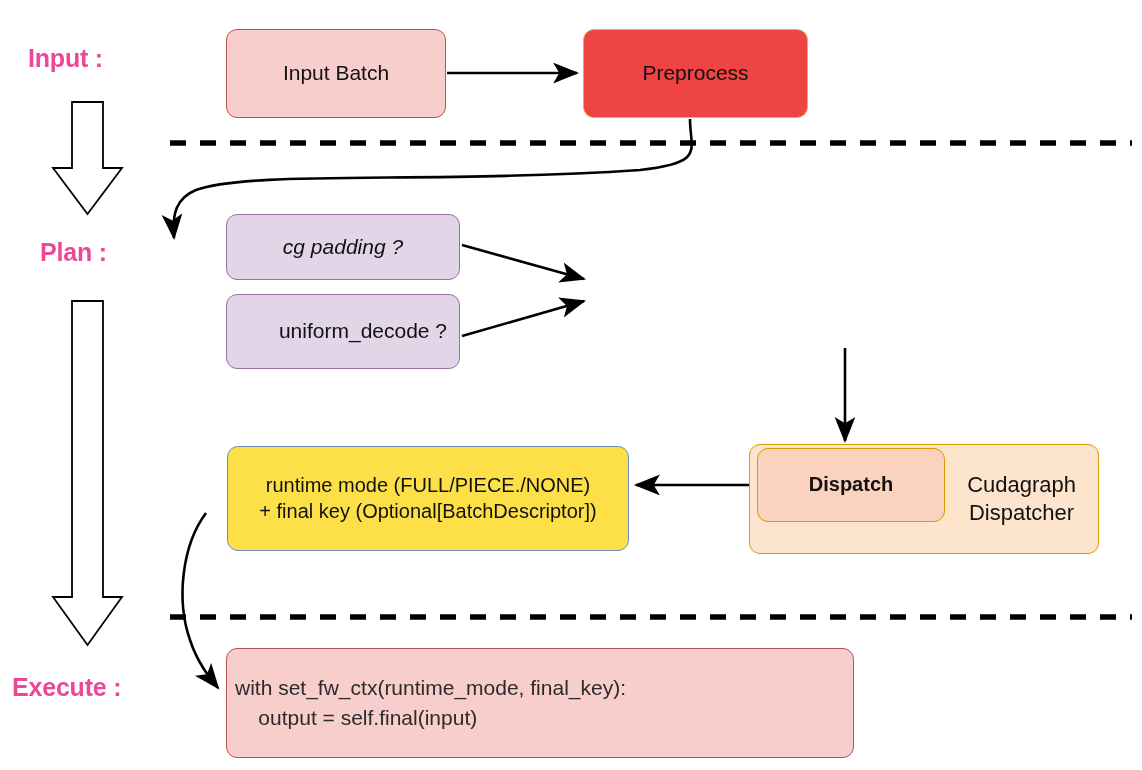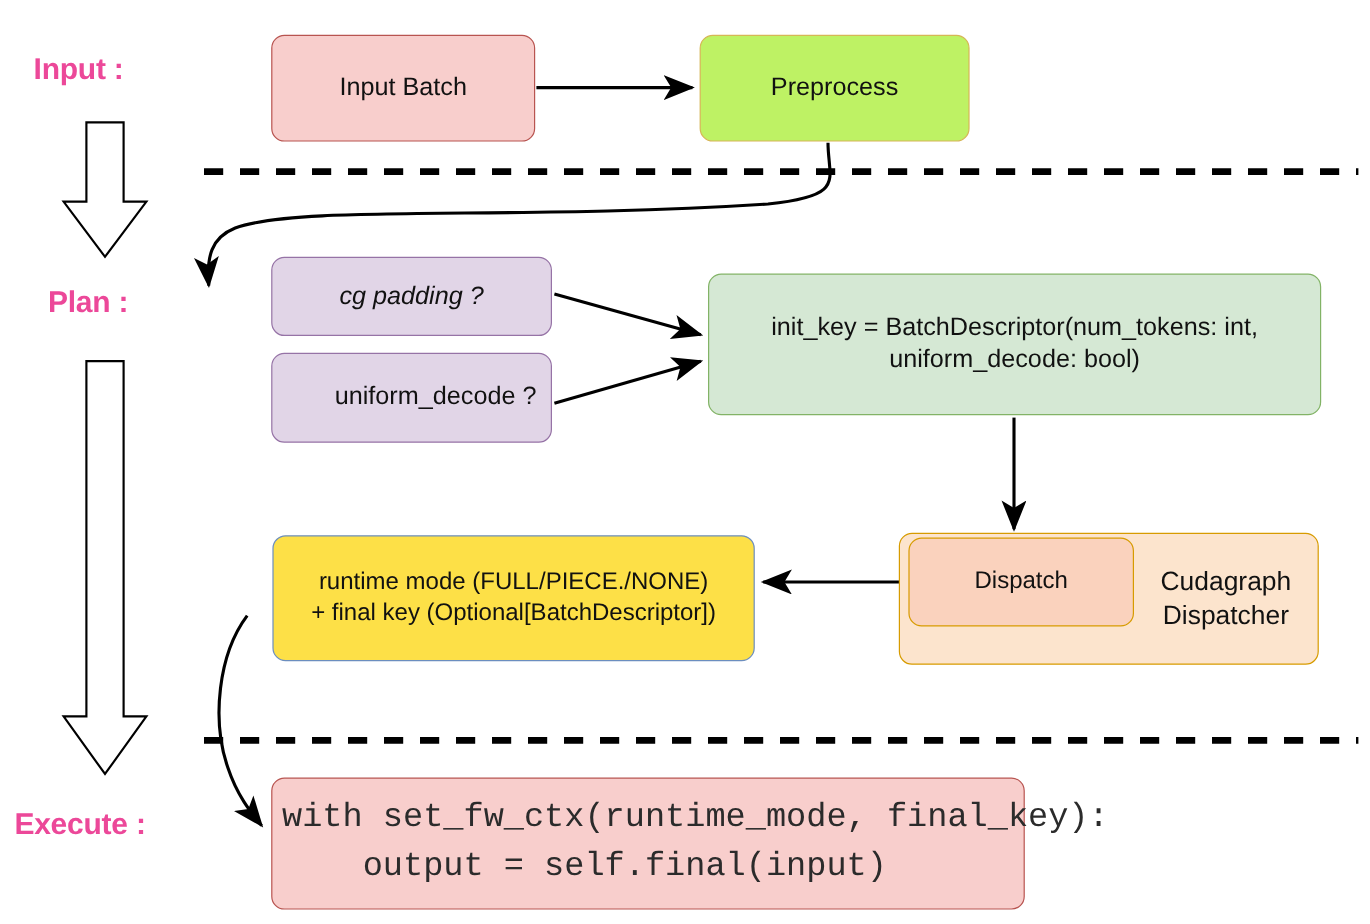--- a/index.html
+++ b/index.html
@@ -39,40 +39,40 @@
     align-items: center;
     justify-content: center;
     text-align: center;
     font-family: "Liberation Sans", sans-serif;
     font-size: 21px;
     color: #111111;
     line-height: 1.28;
     padding: 4px 8px;
   }
   .node-pink   { background:#f8cecc; border-color:#b85450; }
-  .node-yellow { background:#bef264; border-color:#d6b656; }
+  .node-yellow { background:#ef4444; border-color:#d6b656; }
   .node-purple { background:#e1d5e7; border-color:#9673a6; }
   .node-green  { background:#d5e8d4; border-color:#82b366; }
   .node-blue   { background:#fde047; border-color:#6c8ebf; }
   .node-orange-outer { background:#fce4cd; border-color:#d79b00; }
-  .node-orange-inner { background:#fad2bd; border-color:#d79b00; }
+  .node-orange-inner { background:#fad2bd; border-color:#d79b00;font-weight:bold; }
 
   #node-input-batch { left:226px; top:29px;  width:220px; height:89px; }
   #node-preprocess  { left:583px; top:29px;  width:225px; height:89px; }
   #node-cg-padding  { left:226px; top:214px; width:234px; height:66px;font-style:italic; }
   #node-uniform-dec { left:226px; top:294px; width:234px; height:75px;padding-left:48px; }
   #node-batchdesc   { left:590px; top:228px; width:511px; height:118px;
                       font-size:21px; }
   #node-dispatcher  { left:749px; top:444px; width:350px; height:110px;
                       justify-content:flex-end; padding-right:22px; font-size:22px; }
   #node-dispatch    { left:757px; top:448px; width:188px; height:74px; font-size:20px; }
   #node-runtime     { left:227px; top:446px; width:402px; height:105px;
                       font-size:20px; }
   #node-code        { left:226px; top:648px; width:628px; height:110px;
-                      font-family:Liberation Mono, monospace; font-size:28px;
+                      font-family:Liberation Sans, sans-serif; font-size:21px;
                       justify-content:flex-start; align-items:center;
                       color:#2b2b2b; line-height:1.45; }
   #node-code .code-line { display:block; text-align:left; white-space:pre; }
 
   #label-input   { left:28px;  top:44px;  }
   #label-plan    { left:40px;  top:238px; }
   #label-execute { left:12px;   top:673px; }
 
   .multi-line { white-space: pre-line; }
 </style>
@@ -124,24 +124,20 @@
   </div>
 
   <div class="node node-purple" id="node-cg-padding">
     <span>cg padding ?</span>
   </div>
 
   <div class="node node-purple" id="node-uniform-dec">
     <span>uniform_decode ?</span>
   </div>
 
-  <div class="node node-green" id="node-batchdesc">
-    <span class="multi-line">init_key = BatchDescriptor(num_tokens: int,
-uniform_decode: bool)</span>
-  </div>
 
   <div class="node node-orange-outer" id="node-dispatcher">
     <span class="multi-line">Cudagraph
 Dispatcher</span>
   </div>
 
   <div class="node node-orange-inner" id="node-dispatch">
     <span>Dispatch</span>
   </div>
 

